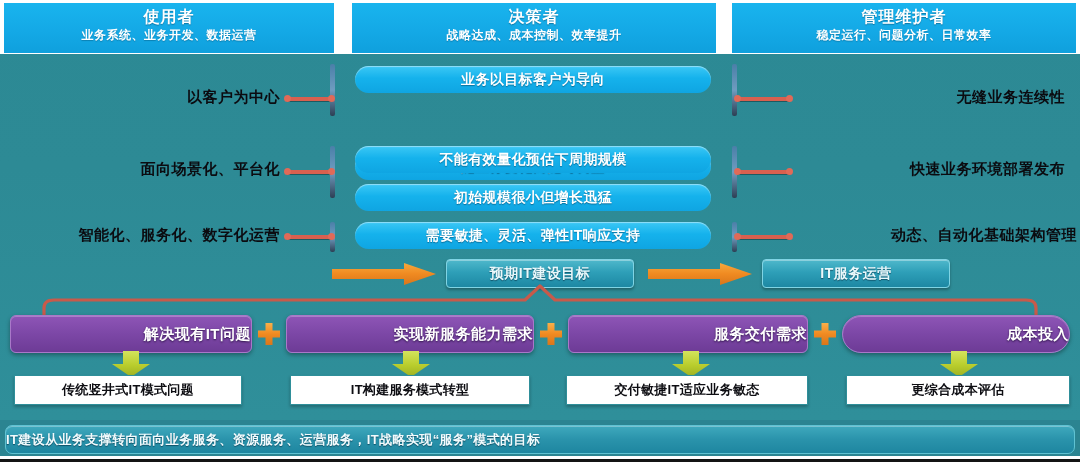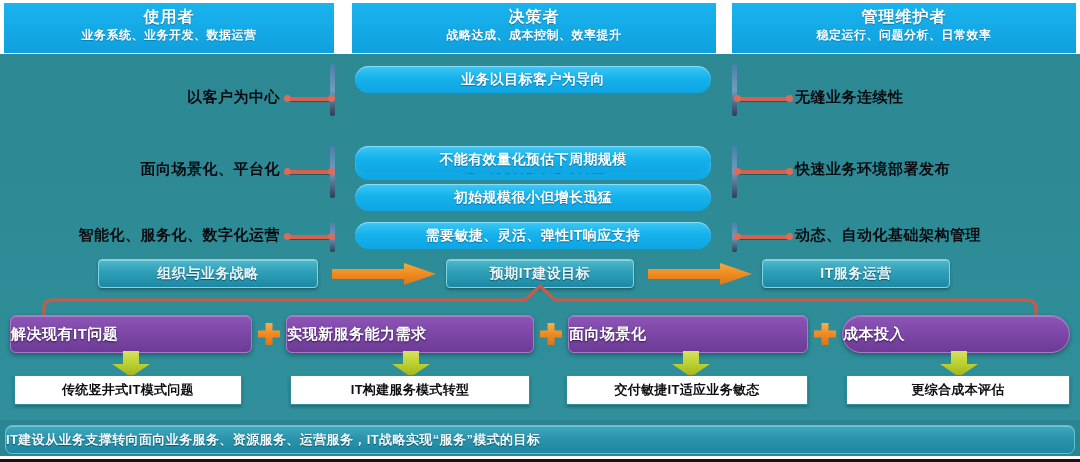--- a/index.html
+++ b/index.html
@@ -85,21 +85,21 @@
   .side-label {
     position: absolute;
     font-size: 15px;
     font-weight: bold;
     color: #0b0b10;
     letter-spacing: .5px;
     white-space: nowrap;
     line-height: 18px;
   }
   .side-label.left  { text-align: right; }
-  .side-label.right { text-align: left;  }
+  .side-label.right { text-align: right;  }
 
   
   .red-stub {
     position: absolute;
     height: 4px;
     background: #d8604f;
     border-radius: 2px;
     box-shadow: 0 1px 0 rgba(0,0,0,.35);
   }
   .red-dot {
@@ -132,21 +132,21 @@
   
   .purple-box {
     position: absolute;
     height: 38px;
     border-radius: 6px;
     background: linear-gradient(180deg, #8e55b6 0%, #7c47a6 50%, #6d3b96 100%);
     border: 1px solid #a978c9;
     color: #ffffff;
     font-size: 15px;
     font-weight: bold;
-    text-align: left;
+    text-align: right;
     line-height: 36px;
     letter-spacing: .5px;
     text-shadow: 0 1px 2px rgba(20,0,40,.7);
     box-shadow: inset 0 1px 0 rgba(255,255,255,.25), 0 2px 4px rgba(0,0,0,.35);
   }
 
   
   .plus-cross { position: absolute; width: 22px; height: 22px; }
 
   
@@ -255,21 +255,20 @@
   <div class="red-dot" style="left:786px; top:95px;"></div>
 
   <div class="red-stub" style="left:736px; top:170px; width:54px;"></div>
   <div class="red-dot" style="left:734px; top:168px;"></div>
   <div class="red-dot" style="left:786px; top:168px;"></div>
 
   <div class="red-stub" style="left:736px; top:235px; width:54px;"></div>
   <div class="red-dot" style="left:734px; top:233px;"></div>
   <div class="red-dot" style="left:786px; top:233px;"></div>
 
-  <div class="flow-btn" style="left:98px; top:259px; width:220px;">组织与业务战略</div>
 
   <div class="orange-arrow" style="left:332px; top:263px;">
     <svg width="104" height="22" viewBox="0 0 104 22">
       <defs>
         <linearGradient id="og1" x1="0" y1="0" x2="0" y2="1">
           <stop offset="0" stop-color="#f7a83c"></stop>
           <stop offset="0.5" stop-color="#f08a21"></stop>
           <stop offset="1" stop-color="#d9761a"></stop>
         </linearGradient>
       </defs>
@@ -309,21 +308,21 @@
   </div>
 
   <div class="purple-box" style="left:286px; top:315px; width:248px;">实现新服务能力需求</div>
 
   <div class="plus-cross" style="left:540px; top:323px;">
     <svg width="22" height="22" viewBox="0 0 22 22">
       <path d="M7.5,0 H14.5 V7.5 H22 V14.5 H14.5 V22 H7.5 V14.5 H0 V7.5 H7.5 Z" fill="url(#pg1)"></path>
     </svg>
   </div>
 
-  <div class="purple-box" style="left:568px; top:315px; width:240px;">面向场景化</div>
+  <div class="purple-box" style="left:568px; top:315px; width:240px;">服务交付需求</div>
 
   <div class="plus-cross" style="left:814px; top:323px;">
     <svg width="22" height="22" viewBox="0 0 22 22">
       <path d="M7.5,0 H14.5 V7.5 H22 V14.5 H14.5 V22 H7.5 V14.5 H0 V7.5 H7.5 Z" fill="url(#pg1)"></path>
     </svg>
   </div>
 
   <div class="purple-box" style="left:842px; top:315px; width:228px;border-radius:19px;">成本投入</div>
 
   <div class="green-arrow" style="left:112px; top:351px;">

